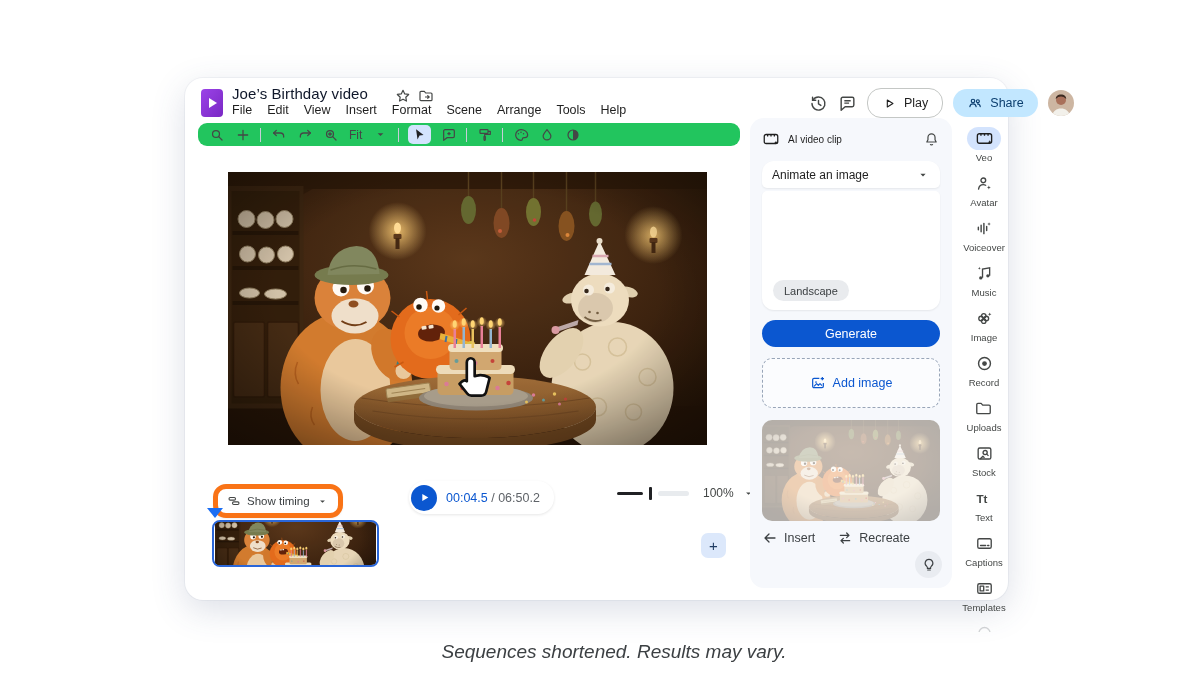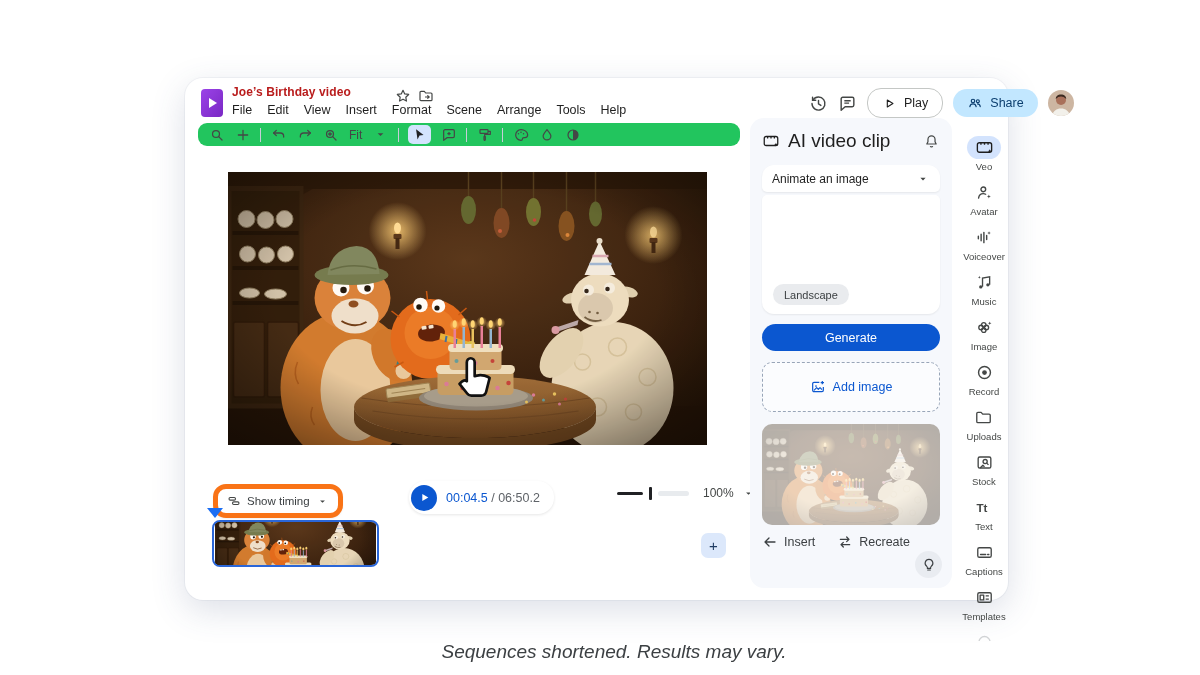--- a/index.html
+++ b/index.html
@@ -2,21 +2,21 @@
 <html><head>
 <meta charset="utf-8">
 <style>
   html,body{margin:0;padding:0;width:1200px;height:675px;background:#fff;overflow:hidden;
     font-family:"Liberation Sans",sans-serif;-webkit-font-smoothing:antialiased;}
   .abs{position:absolute;}
   #app-window{position:absolute;left:185px;top:78px;width:823px;height:522px;background:#fff;
     border-radius:18px;box-shadow:0 10px 34px rgba(60,80,120,.18),0 0 0 1px rgba(60,80,120,.05);}
   
   #vids-logo{left:16px;top:11px;width:22px;height:28px;}
-  #doc-title{left:47px;top:7px;font-size:12px;font-weight:700;color:#b91c1c;letter-spacing:.1px;}
+  #doc-title{left:47px;top:7px;font-size:15px;font-weight:400;color:#0f172a;letter-spacing:.1px;}
   .title-ico{top:10px;width:16px;height:16px;}
   #menu-row{left:47px;top:25px;display:flex;gap:15px;font-size:12.5px;color:#1f1f1f;}
   #menu-row span{cursor:default;}
   .tb-ico{width:19px;height:19px;display:inline-flex;align-items:center;justify-content:center;}
   #hdr-right{left:624px;top:10px;display:flex;align-items:center;gap:10px;}
   .pill-btn{display:flex;align-items:center;gap:7px;height:28px;padding:0 14px;border-radius:14px;
     font-size:12.5px;font-weight:500;}
   #play-btn{background:#fff;border:1px solid #c4c7c5;color:#1f1f1f;}
   #share-btn{background:#c2e7ff;color:#0b3e6f;}
   #avatar{width:26px;height:26px;border-radius:50%;overflow:hidden;}
@@ -49,42 +49,42 @@
   #playhead{left:22px;top:430px;width:0;height:0;border-left:8px solid transparent;border-right:8px solid transparent;border-top:10px solid #1b6ef3;}
   #strip-thumb{left:27px;top:442px;width:167px;height:47px;border:2px solid #2a66d8;border-radius:8px;
     overflow:hidden;background:#fff;padding:1px;box-sizing:border-box;}
   #strip-thumb svg{border-radius:5px;display:block;}
   #add-scene-btn{left:516px;top:455px;width:25px;height:25px;border-radius:7px;background:#dce8fb;
     display:flex;align-items:center;justify-content:center;color:#1f3b63;font-size:15px;}
   
   #side-panel{left:565px;top:40px;width:202px;height:470px;background:#f6f8fc;border-radius:14px;
     padding:12px 12px 0;box-sizing:border-box;}
   #panel-head{display:flex;align-items:center;gap:8px;}
-  #panel-title{font-size:19px;font-weight:500;color:#1f1f1f;flex:1;}
+  #panel-title{font-size:10px;font-weight:500;color:#1f1f1f;flex:1;}
   #mode-select{margin-top:13px;height:27px;background:#fff;border-radius:12px 12px 5px 5px;display:flex;
     align-items:center;padding:0 10px;font-size:12px;font-weight:500;color:#1f1f1f;
     box-shadow:0 1px 2px rgba(0,0,0,.07);}
   #mode-select .spacer{flex:1;}
   #prompt-box{margin-top:3px;height:119px;background:#fff;border-radius:5px 5px 12px 12px;position:relative;
     padding:10px 11px;box-sizing:border-box;box-shadow:0 1px 2px rgba(0,0,0,.07);}
   #prompt-placeholder{font-size:11.5px;line-height:1.45;color:#80868b;}
   #aspect-chip{position:absolute;left:11px;bottom:9px;height:21px;background:#e9ebee;border-radius:11px;
     display:flex;align-items:center;padding:0 11px;font-size:11px;color:#3c4043;}
   #add-image-box{margin-top:11px;height:48px;border:1px dashed #98a5b8;border-radius:10px;background:#fbfcfe;
     display:flex;align-items:center;justify-content:center;gap:7px;color:#0b57d0;font-size:12.5px;font-weight:500;}
   #generate-btn{margin-top:10px;height:27px;border-radius:14px;background:#0b57d0;color:#fff;
     display:flex;align-items:center;justify-content:center;font-size:12.5px;font-weight:500;}
   #preview-box{margin-top:12px;height:101px;border-radius:10px;overflow:hidden;background:#fbfaf7;position:relative;}
   #preview-box svg{opacity:.32;display:block;}
   #panel-actions{margin-top:9px;display:flex;align-items:center;gap:22px;color:#3c4043;font-size:12.5px;font-weight:500;}
   .pa-btn{display:flex;align-items:center;gap:6px;}
   #tip-btn{position:absolute;right:10px;bottom:10px;width:27px;height:27px;border-radius:50%;background:#e9ecf1;
     display:flex;align-items:center;justify-content:center;}
   
-  #rail{left:775px;top:58px;width:48px;display:flex;flex-direction:column;align-items:center;}
+  #rail{left:775px;top:49px;width:48px;display:flex;flex-direction:column;align-items:center;}
   .rail-item{display:flex;flex-direction:column;align-items:center;margin-bottom:9px;cursor:default;}
   .rail-ico{width:34px;height:23px;display:flex;align-items:center;justify-content:center;border-radius:12px;}
   .rail-ico.sel{background:#d3e3fd;}
   .rail-label{font-size:9.5px;color:#444746;margin-top:2px;}
   #rail-fade{opacity:.35;height:10px;overflow:hidden;display:flex;justify-content:center;}
   
   #footer-caption{position:absolute;left:0;top:641px;width:100%;text-align:center;font-size:19px;
     font-style:italic;color:#3c4043;padding-left:14px;}
   svg{overflow:visible;}
 </style>

